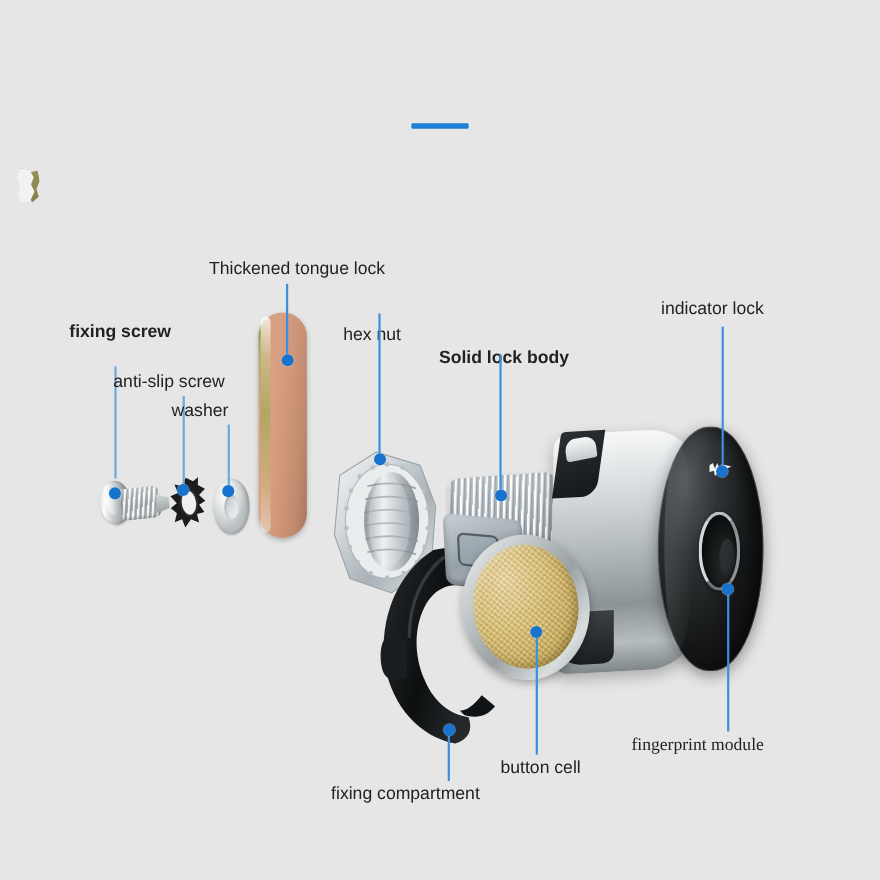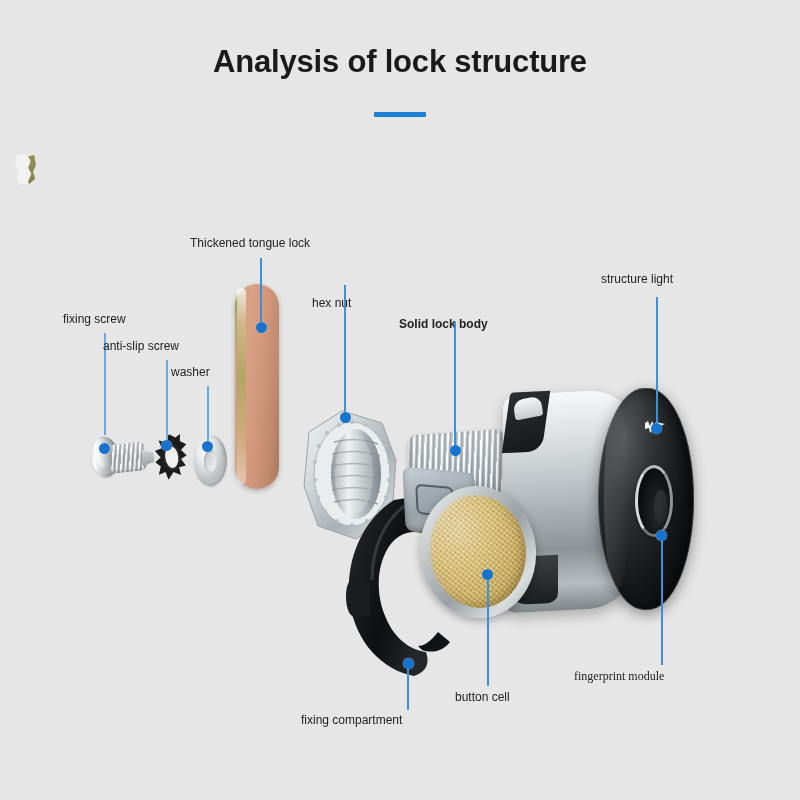--- a/index.html
+++ b/index.html
@@ -21,21 +21,21 @@
   }
   .title-rule {
     position:absolute; left:374px; top:112px;
     width:52px; height:5px; border-radius:1px;
     background:#1e7fd4;
   }
 
   
   .label {
     position:absolute;
-    font-size:12px;
+    font-size:16px;
     color:#222;
     white-space:nowrap;
     line-height:1;
   }
   .leader {
     position:absolute;
     width:2px;
     background:#3b90de;
   }
   .leader.thin { width:1.6px; background:#6ba9e0; }
@@ -272,21 +272,20 @@
   .logo-mark {
     position:absolute; left:644px; top:420px;
     width:22px; height:14px;
   }
 </style>
 </head>
 <body>
 
 <div id="stage">
 
-  <div class="title">Analysis of lock structure</div>
   <div class="title-rule"></div>
 
   <div id="parts">
 
     <div class="screw-head"></div>
     <div class="screw-shaft"></div>
     <div class="screw-tip"></div>
 
     <div class="antislip">
       <svg viewBox="0 0 35 52" width="35" height="52">
@@ -395,45 +394,45 @@
     <div class="face-gloss"></div>
     <div class="face-ring"></div>
     <div class="fp-oval"></div>
     <div class="logo-mark">
       <svg viewBox="0 0 22 14" width="22" height="14">
         <path d="M1 3 L4 1 L6 6 L8 1 L10 6 L12 2 L21 4 L14 7 L13 12 L10 8 L6 13 L5 8 L1 9 Z" fill="#f2f4f5"></path>
       </svg>
     </div>
   </div>
 
-  <div class="label" style="left:63px; top:313px;">fixing screw</div>
+  <div class="label" style="left:63px; top:294px;font-weight:bold;">fixing screw</div>
   <div class="leader thin" style="left:104px; top:333px; height:102px;"></div>
   <div class="dot" style="left:99px; top:443px;"></div>
 
   <div class="label" style="left:103px; top:340px;">anti-slip screw</div>
   <div class="leader thin" style="left:166px; top:360px; height:85px;"></div>
   <div class="dot" style="left:161px; top:440px;"></div>
 
-  <div class="label" style="left:171px; top:366px;">washer</div>
+  <div class="label" style="left:156px; top:366px;">washer</div>
   <div class="leader thin" style="left:207px; top:386px; height:60px;"></div>
   <div class="dot" style="left:202px; top:441px;"></div>
 
   <div class="label" style="left:190px; top:237px;">Thickened tongue lock</div>
   <div class="leader" style="left:260px; top:258px; height:70px;"></div>
   <div class="dot" style="left:256px; top:322px;"></div>
 
   <div class="label" style="left:312px; top:265px;margin-top:32px;">hex nut</div>
   <div class="leader" style="left:344px; top:285px; height:132px;"></div>
   <div class="dot" style="left:340px; top:412px;"></div>
 
   <div class="label" style="left:399px; top:318px;font-weight:bold;">Solid lock body</div>
   <div class="leader" style="left:454px; top:322px; height:128px;"></div>
   <div class="dot" style="left:450px; top:445px;"></div>
 
-  <div class="label" style="left:601px; top:273px;">structure light</div>
+  <div class="label" style="left:601px; top:273px;">indicator lock</div>
   <div class="leader" style="left:656px; top:297px; height:130px;"></div>
   <div class="dot" style="left:651px; top:423px;"></div>
 
   <div class="label" style="left:301px; top:714px;">fixing compartment</div>
   <div class="leader" style="left:407px; top:666px; height:44px;"></div>
   <div class="dot" style="left:403px; top:658px;"></div>
 
   <div class="label" style="left:455px; top:691px;">button cell</div>
   <div class="leader" style="left:487px; top:576px; height:110px;"></div>
   <div class="dot" style="left:482px; top:569px;"></div>

